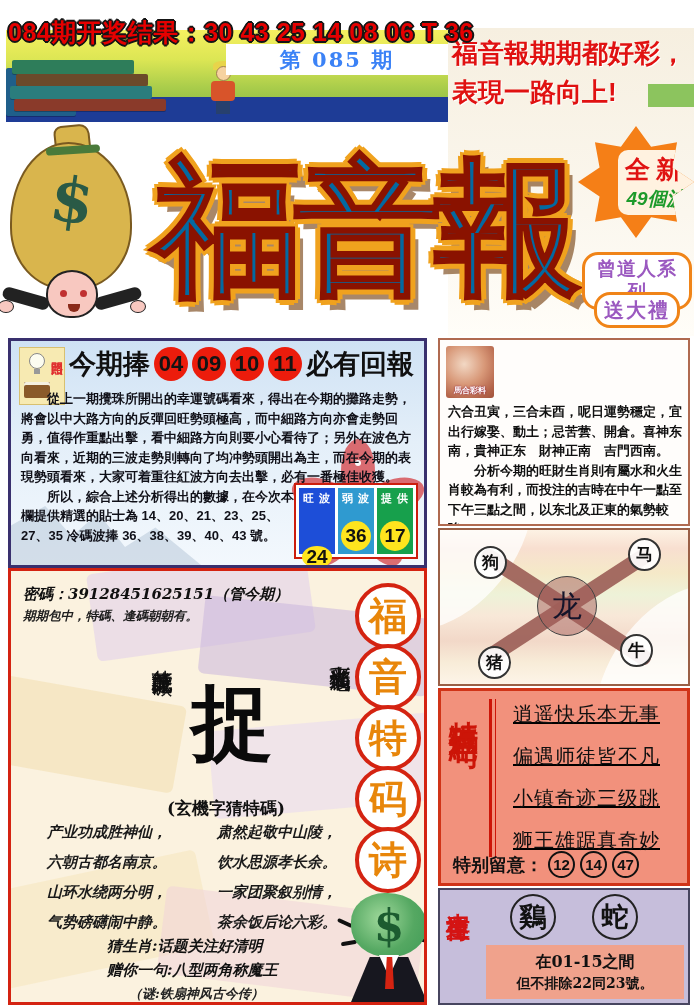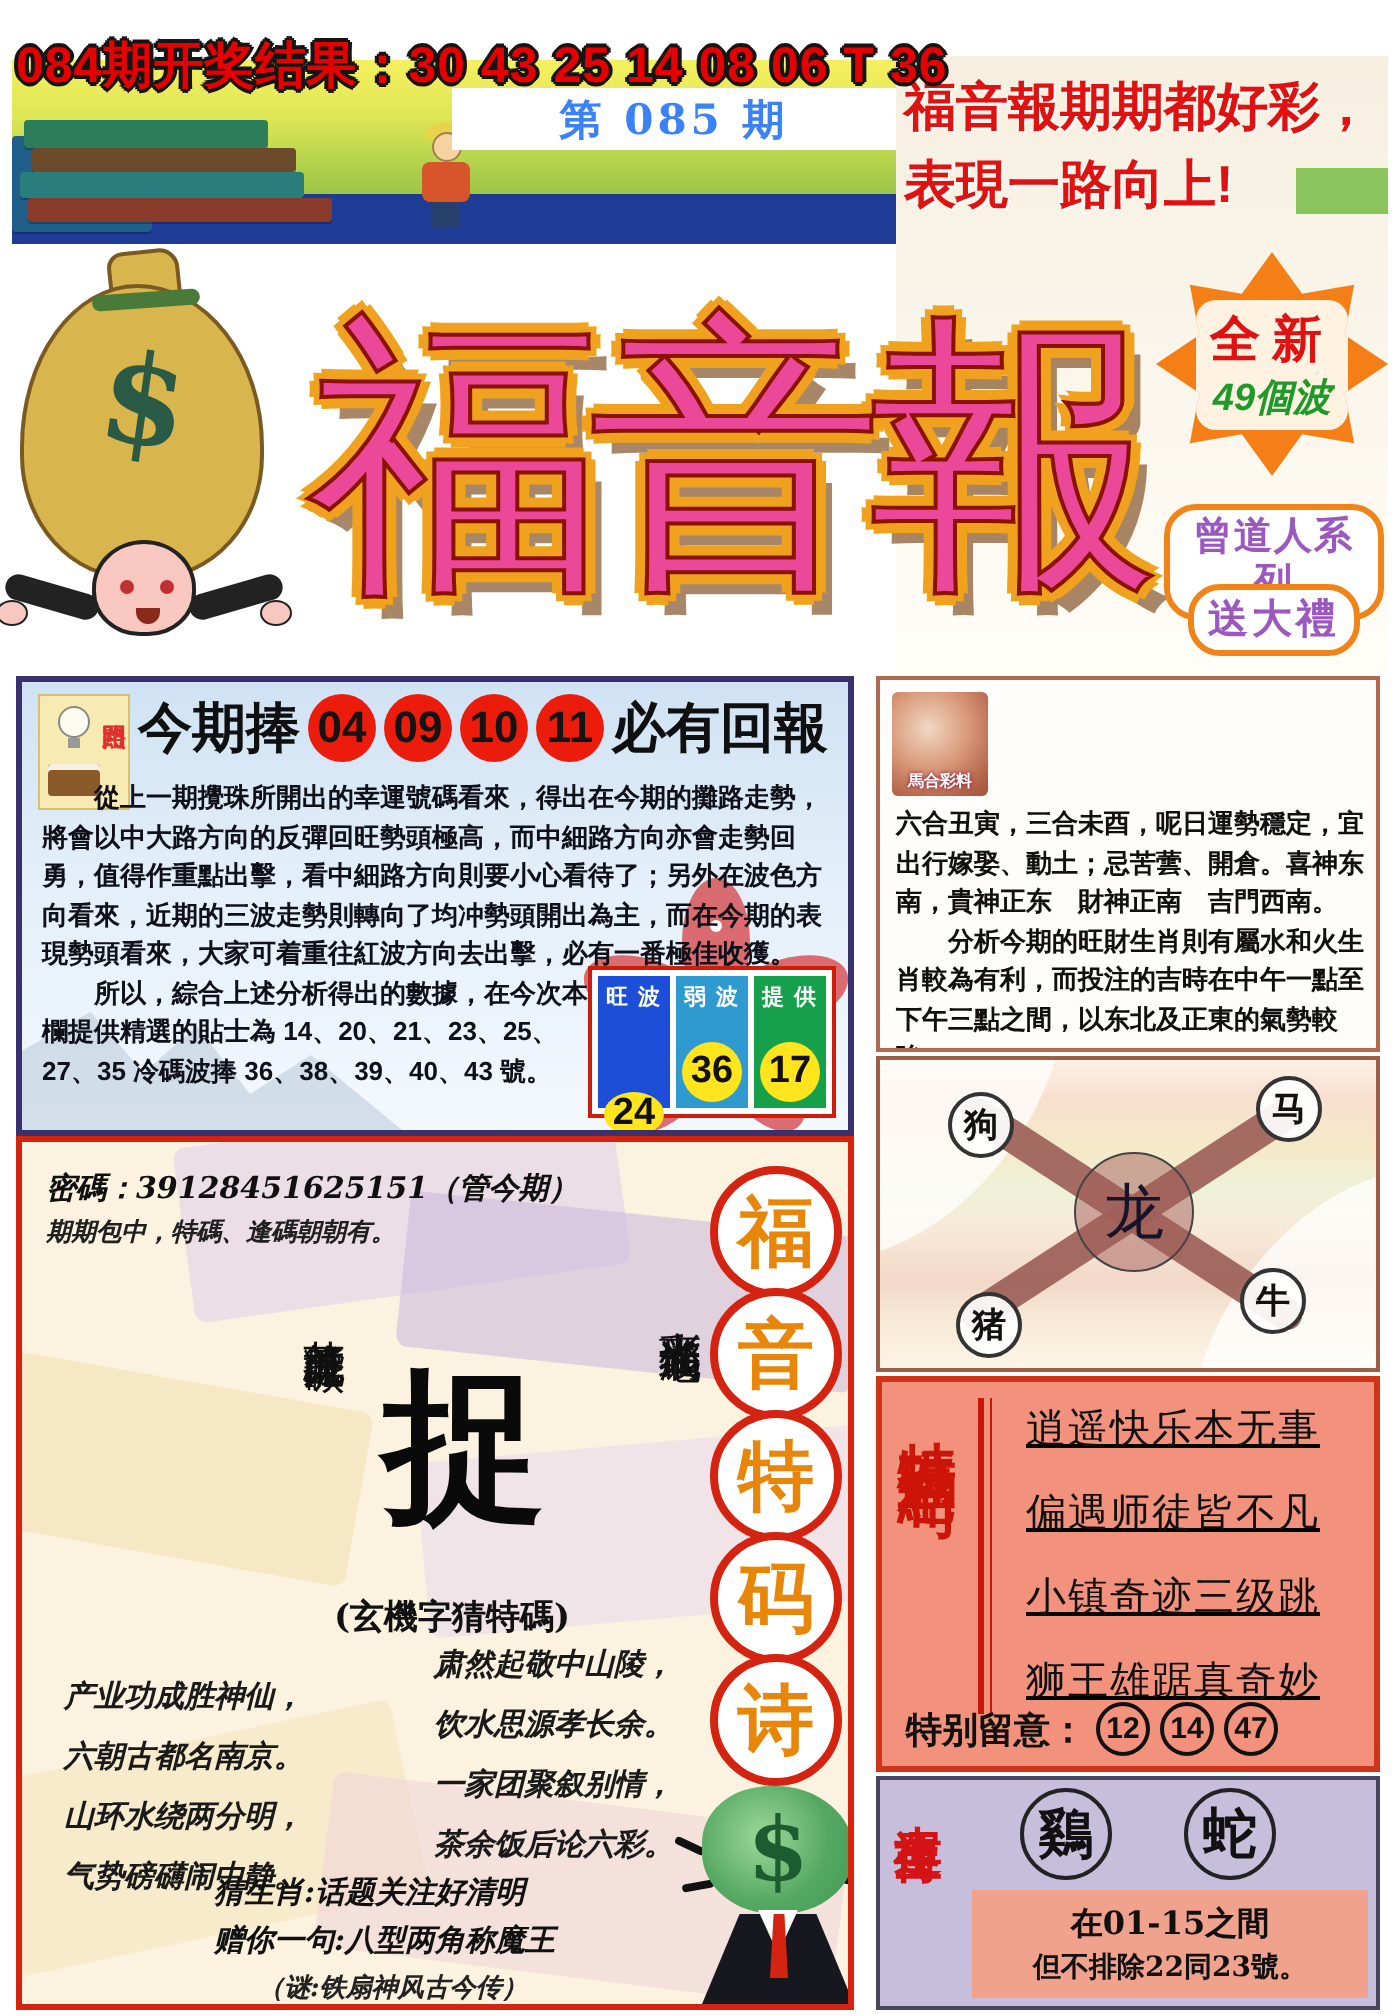--- a/index.html
+++ b/index.html
@@ -56,28 +56,28 @@
     border:2px solid #222; border-radius:50% 50% 46% 46%; }
   .baby-eye{ position:absolute; top:18px; width:7px; height:7px; border-radius:50%; background:#c03030; }
   .be1{ left:12px; } .be2{ left:32px; }
   .baby-mouth{ position:absolute; left:20px; top:32px; width:12px; height:8px; border-radius:0 0 8px 8px; background:#8a2a1a; }
   .arm{ position:absolute; width:48px; height:13px; background:#222; border-radius:7px; }
   .arm-l{ left:0px; top:170px; transform:rotate(16deg); } .arm-r{ left:92px; top:170px; transform:rotate(-16deg); }
   .hand{ position:absolute; width:16px; height:13px; border-radius:50%; background:#f8c8c0; border:1px solid #222; }
   .hand-l{ left:-4px; top:178px; } .hand-r{ left:128px; top:178px; }
   .title-main{ position:absolute; left:140px; top:126px; width:448px; height:208px; z-index:2;
     display:flex; align-items:center; justify-content:center;
-    font-family:"DejaVu Serif", serif; font-size:148px; font-weight:400; letter-spacing:-8px;
-    color:#ec4899; -webkit-text-stroke:2px #8a1200;
+    font-family:"DejaVu Serif", serif; font-size:148px; font-weight:700; letter-spacing:-8px;
+    color:#0369a1; -webkit-text-stroke:2px #8a1200;
     text-shadow:-4px -4px 0 #f0a21e,4px -4px 0 #f0a21e,-4px 4px 0 #f0a21e,4px 4px 0 #f0a21e,
       -6px 0 0 #f0a21e,6px 0 0 #f0a21e,0 6px 0 #f0a21e,0 -6px 0 #f0a21e,
       9px 11px 0 rgba(110,55,5,.6); }
   .burst{ position:absolute; left:578px; top:126px; width:116px; height:112px; background:#f57f17; z-index:3;
     clip-path:polygon(100% 50%,81.4% 63%,85.4% 85.4%,63% 81.4%,50% 100%,37% 81.4%,14.6% 85.4%,18.6% 63%,0% 50%,18.6% 37%,14.6% 14.6%,37% 18.6%,50% 0%,63% 18.6%,85.4% 14.6%,81.4% 37%);
-    display:flex; align-items:center; justify-content:center; }
+    display:flex; align-items:center; justify-content:flex-end; }
   .burst-core{ background:rgba(255,252,242,.92); border-radius:10px; padding:3px 7px; text-align:center; }
   .burst-top{ display:block; color:#e01111; font-size:25px; font-weight:900; letter-spacing:6px; }
   .burst-bottom{ display:block; color:#1d9а2a; } 
   .burst-bottom{ color:#1d9a2a; font-size:19px; font-weight:900; font-style:italic; }
   .bubble-badge{ position:absolute; background:#fff; border:3px solid #f08418; border-radius:16px; z-index:3;
     color:#9b59c0; font-weight:900; text-align:center; line-height:1.2; padding:3px 4px; }
   .series-badge{ left:582px; top:252px; width:110px; font-size:19px; letter-spacing:1px; }
   .gift-badge{ left:594px; top:292px; width:86px; font-size:20px; letter-spacing:2px; }
 
   
@@ -184,21 +184,21 @@
     color:#202020; font-family:"DejaVu Serif", serif; z-index:2; }
   .vcol{ position:absolute; writing-mode:vertical-rl; text-orientation:upright; font-family:"DejaVu Serif", serif;
     font-size:21px; color:#101010; height:156px; line-height:1; letter-spacing:1px; z-index:2; }
   .vleft{ left:140px; top:82px; }
   .vright{ left:318px; top:78px; }
   .big-char{ position:absolute; left:180px; top:98px; font-size:82px; font-weight:700; color:#0a0a0a;
     font-family:"DejaVu Serif", serif; z-index:2; }
   .hint-label{ position:absolute; left:156px; top:226px; font-size:17px; font-weight:800; color:#111;
     font-family:"DejaVu Serif", serif; z-index:2; }
   .quat{ position:absolute; top:246px; z-index:2; }
-  .quat-left{ left:21px;margin-top:16px; } .quat-right{ left:206px; }
+  .quat-left{ left:36px; } .quat-right{ left:206px; }
   .quat p{ margin:0; height:30px; line-height:30px; font-size:15px; font-style:italic; font-weight:700;
     color:#1a1a1a; font-family:"DejaVu Serif", serif; white-space:nowrap; }
   .guess-line{ position:absolute; left:96px; top:366px; font-size:15px; font-weight:700; font-style:italic;
     color:#111; font-family:"DejaVu Serif", serif; z-index:2; }
   .bonus-line{ position:absolute; left:96px; top:390px; font-size:15px; font-weight:800; font-style:italic;
     color:#111; font-family:"DejaVu Serif", serif; z-index:2; }
   .riddle-line{ position:absolute; left:118px; top:414px; font-size:13px; font-style:italic; font-weight:700;
     color:#222; font-family:"DejaVu Serif", serif; z-index:2; }
   .side-title{ position:absolute; left:340px; top:12px; width:74px; z-index:2; }
   .bubble-char{ width:66px; height:66px; border-radius:50%; background:#fff; border:4px solid #d42311;

